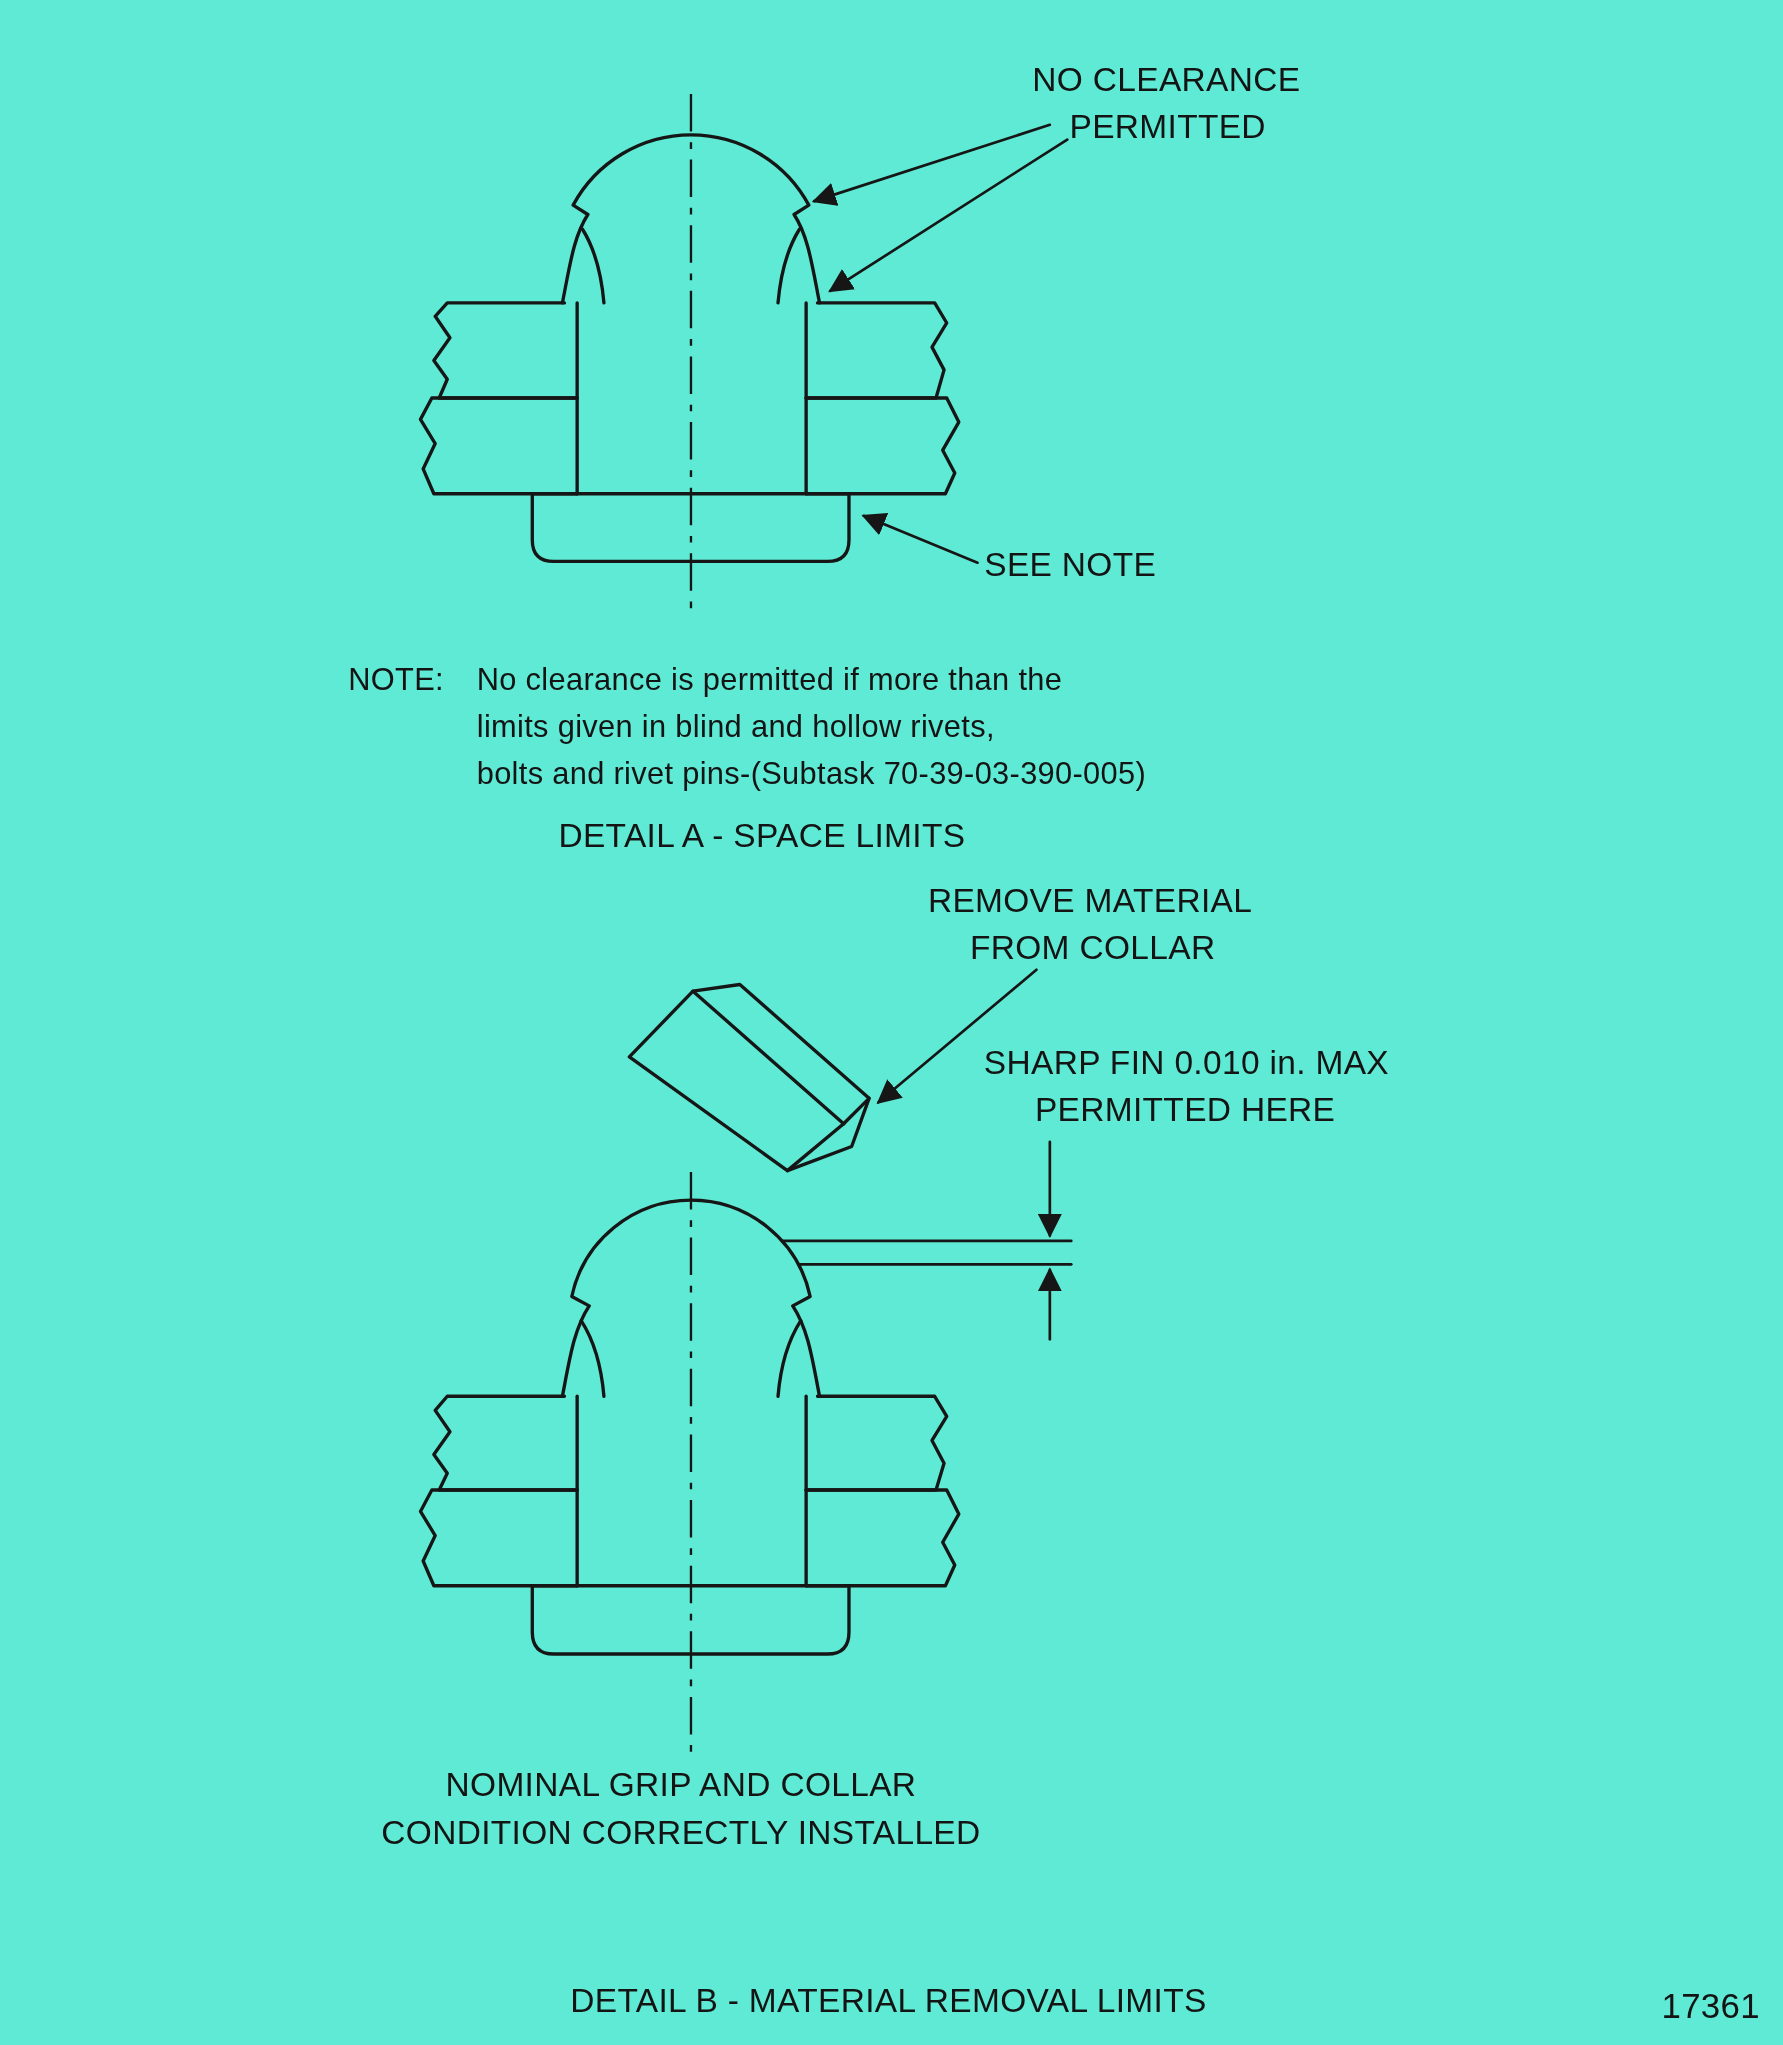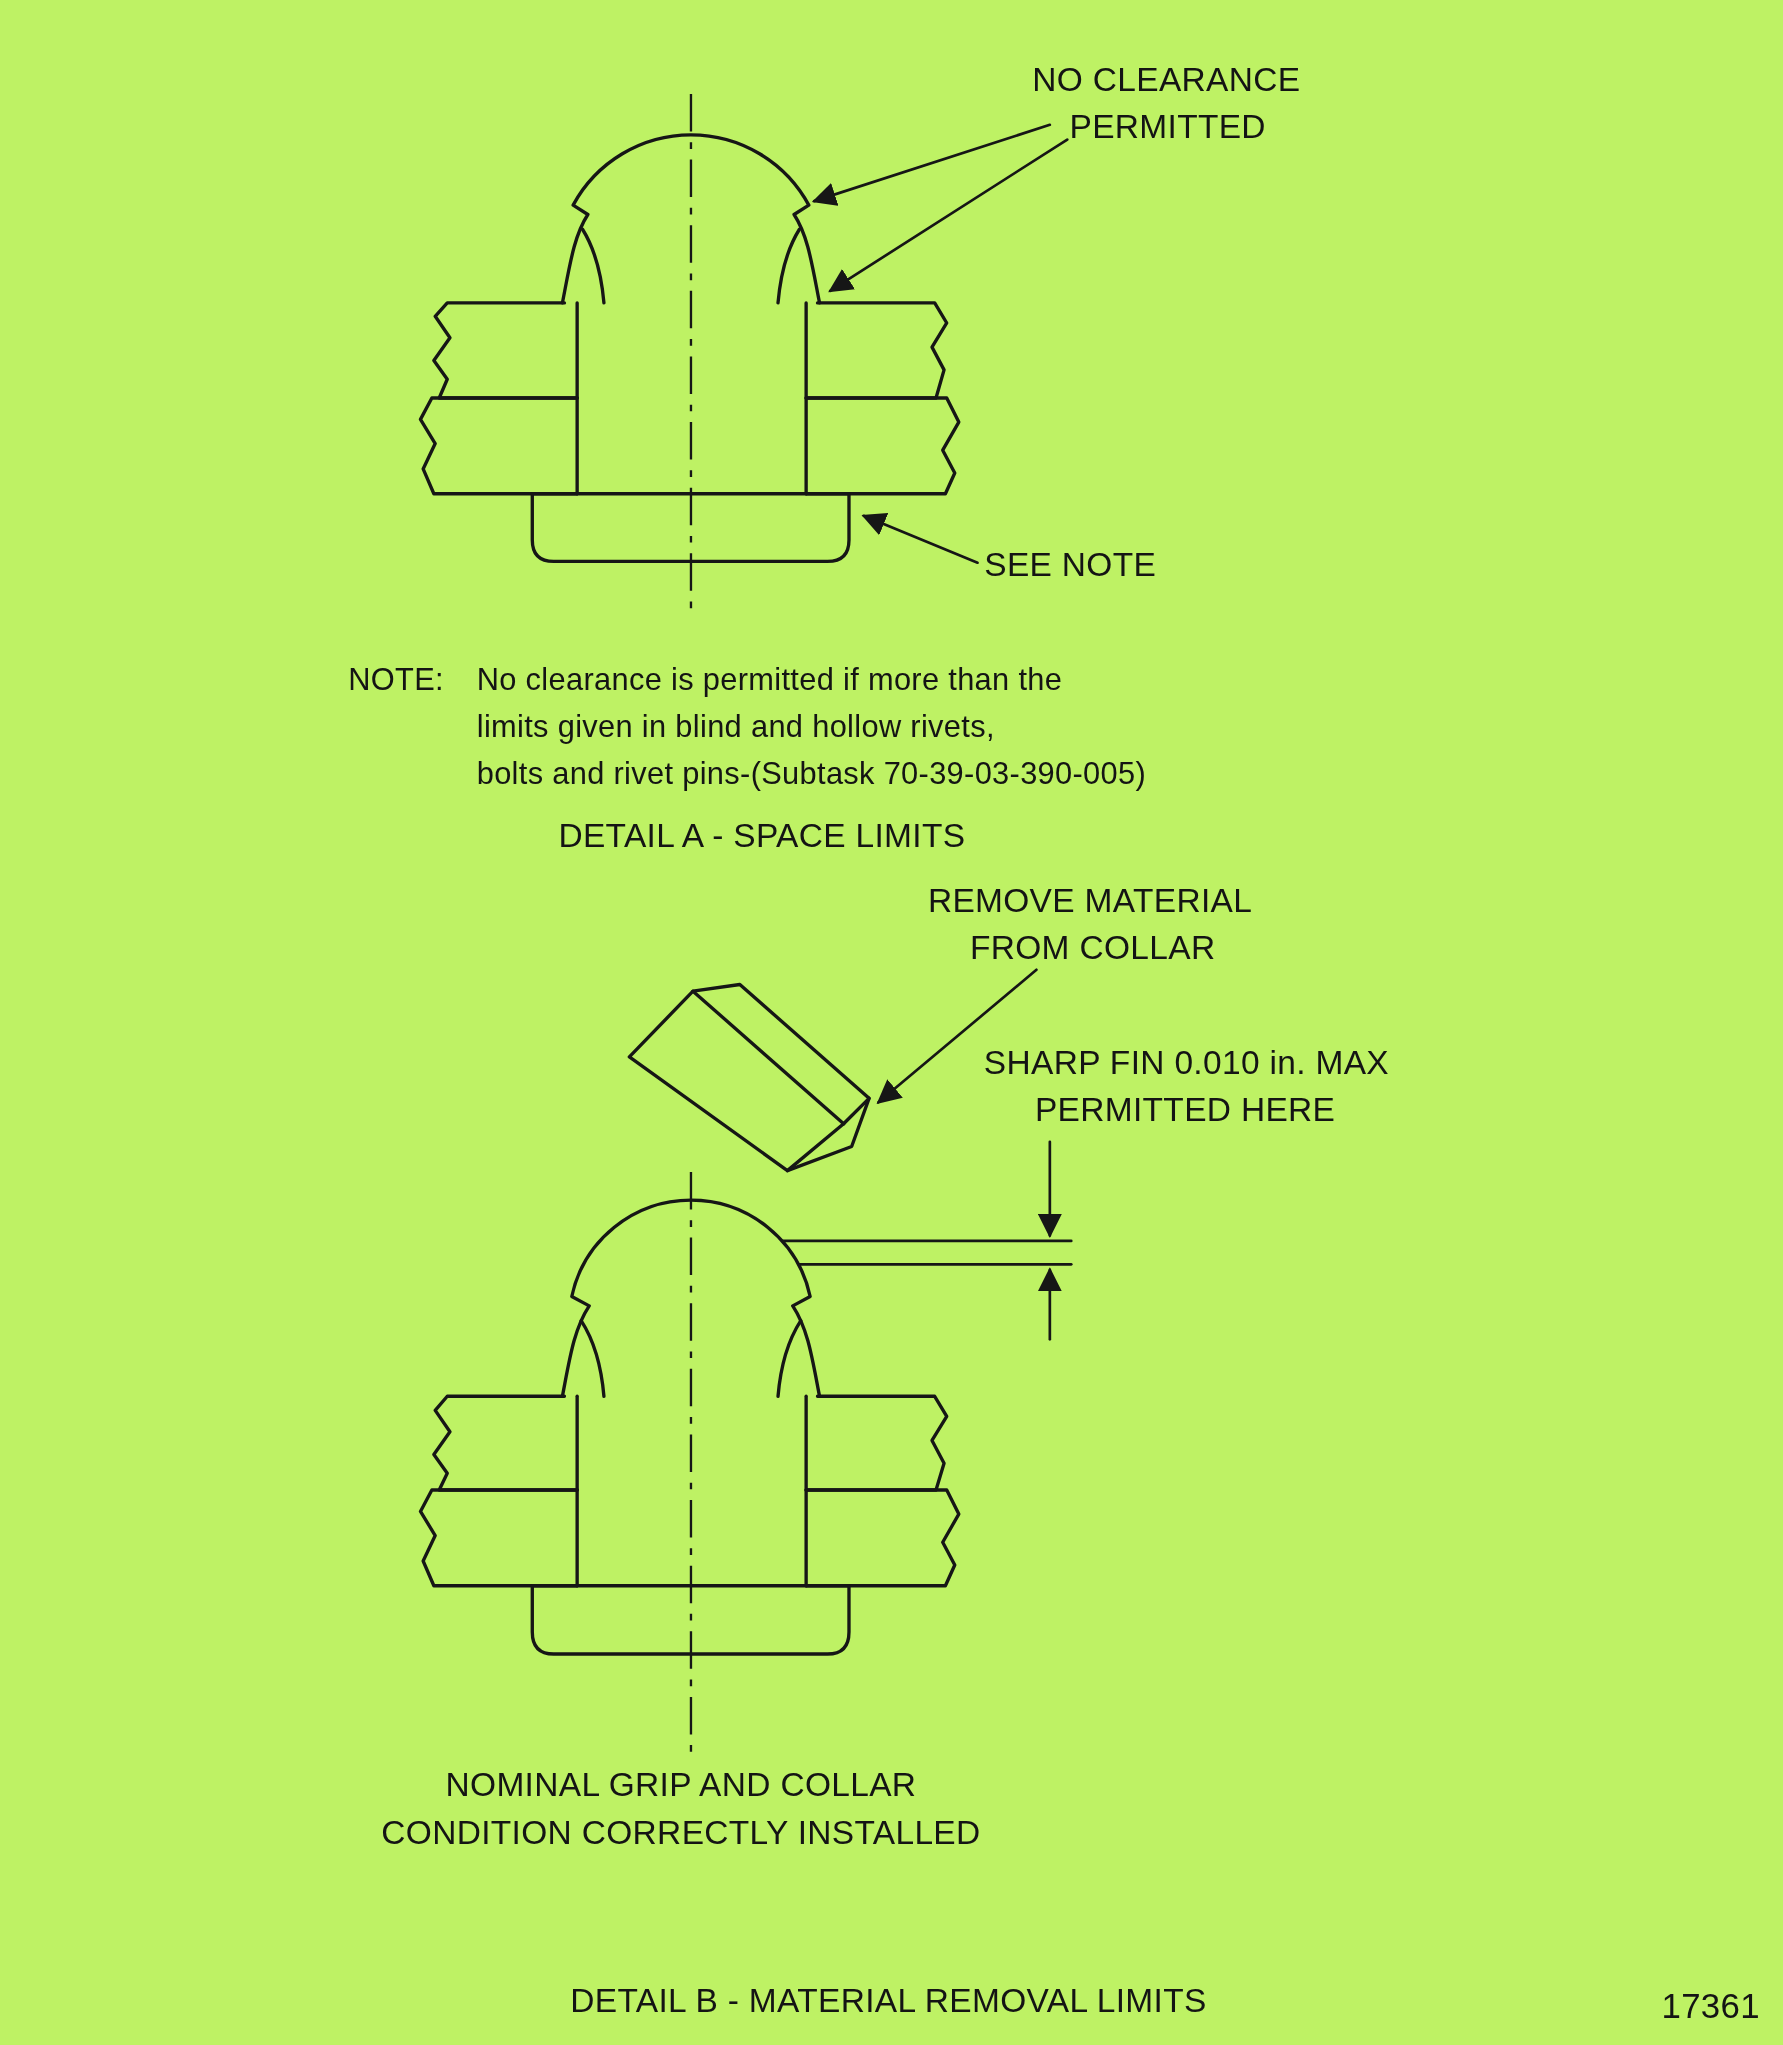--- a/index.html
+++ b/index.html
@@ -4,21 +4,21 @@
 <style>
   html, body {
     margin: 0;
     padding: 0;
     background: #ffffff;
   }
   .page {
     position: relative;
     width: 1783px;
     height: 2046px;
-    background: #bef264;
+    background: #5eead4;
     font-family: "Liberation Sans", sans-serif;
   }
   svg.diagram {
     position: absolute;
     top: 0;
     left: 0;
     width: 100%;
     height: 100%;
   }
   .ln {

